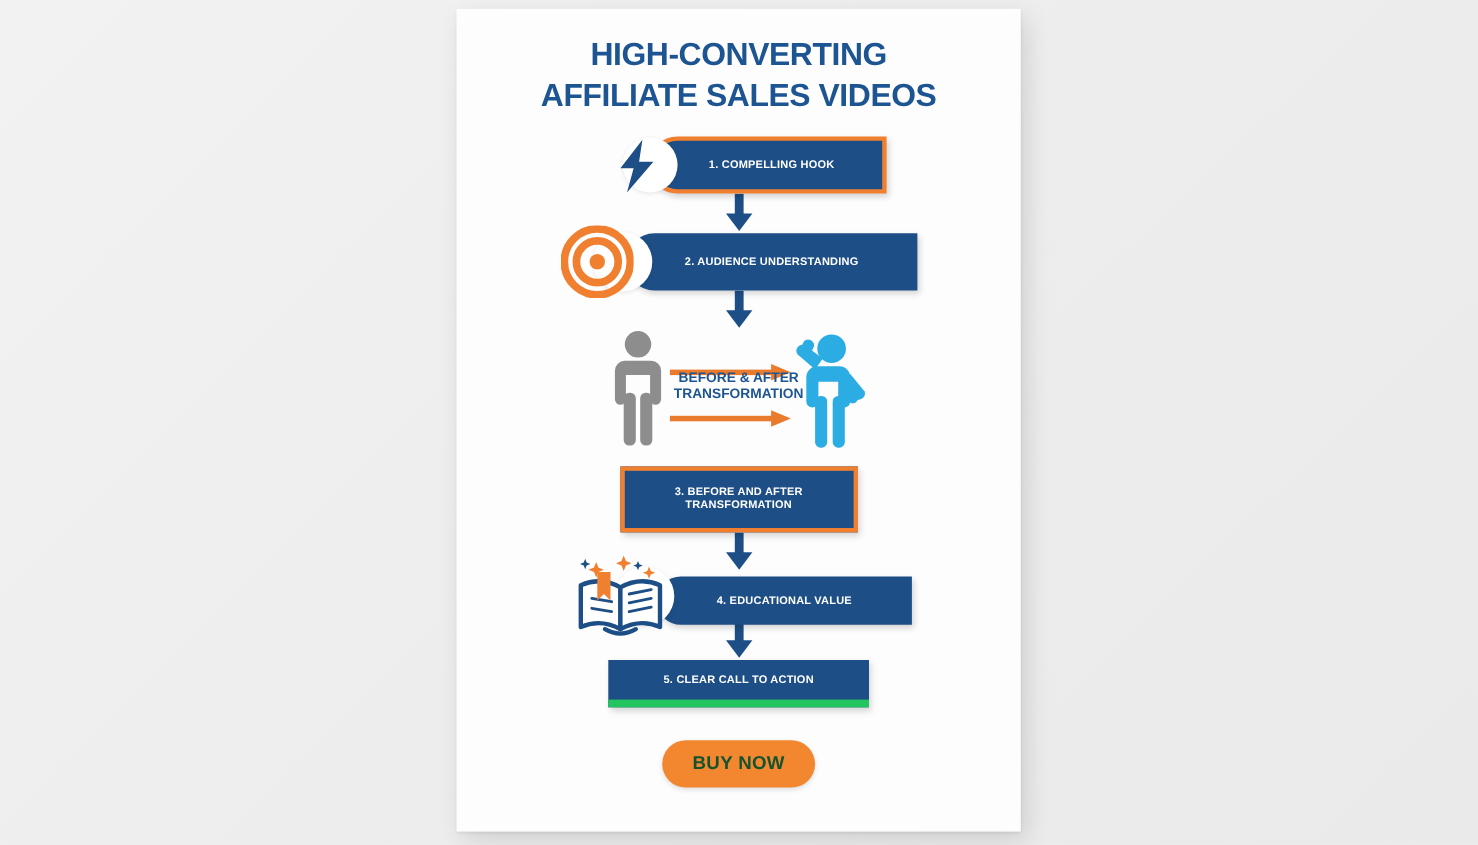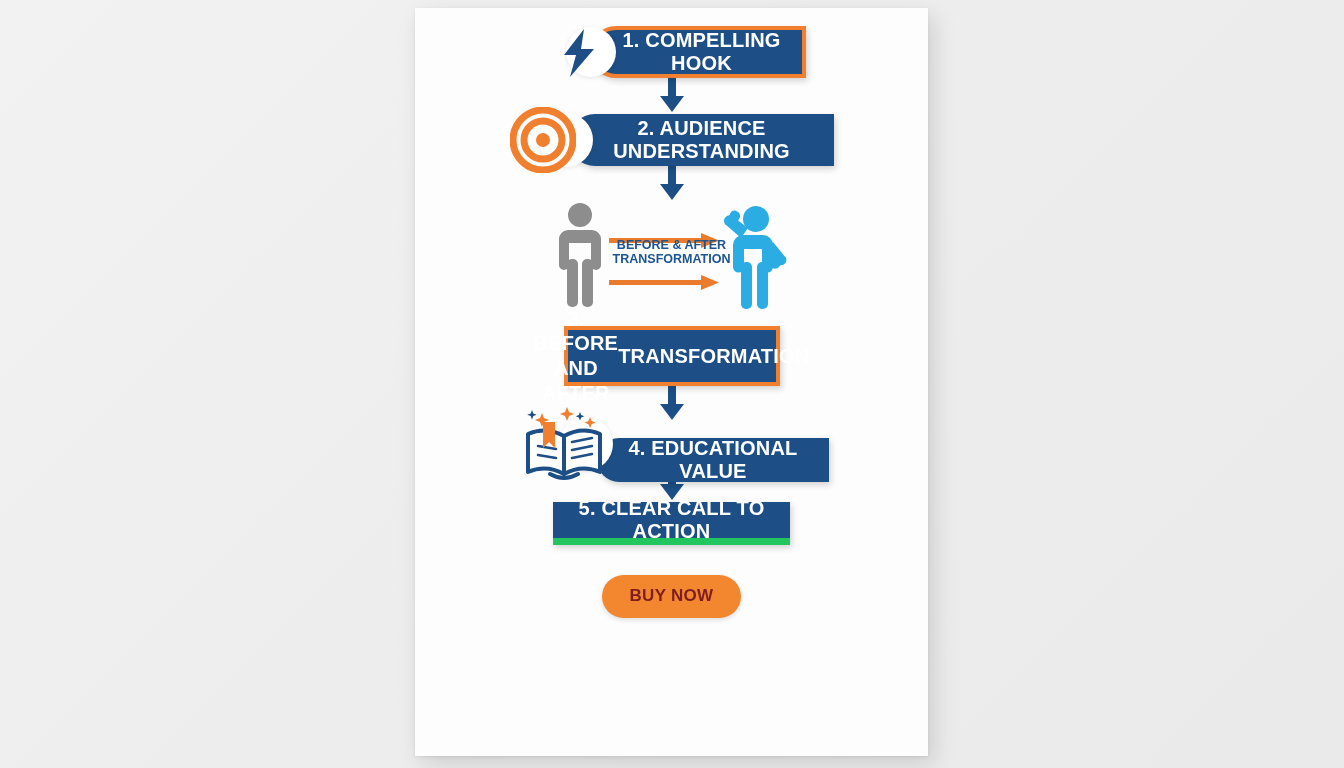--- a/index.html
+++ b/index.html
@@ -57,21 +57,21 @@
     justify-content: center;
     align-items: center;
   }
 
   
   .bar {
     position: relative;
     background: #1d4f86;
     color: #ffffff;
     font-weight: bold;
-    font-size: 20px;
+    font-size: 10px;
     letter-spacing: 0.2px;
     display: flex;
     align-items: center;
     justify-content: center;
     box-sizing: border-box;
     text-align: center;
     box-shadow: 2px 3px 6px rgba(0,0,0,0.17);
   }
   .bar.border-all { border: 4px solid #f08030; }
   .bar.border-underline { border-bottom: 7px solid #22c55e; }
@@ -95,28 +95,28 @@
   
   .step2-wrap { position: relative; width: 325px; height: 52px; }
   .step2-bar {
     position: absolute; left: 60px; top: 0;
     width: 265px; height: 52px;
   }
 
   
   .step3-bar {
     width: 216px; height: 60px;
-    flex-direction: row;
+    flex-direction: column;
     line-height: 1.25;
   }
 
   
   .step4-wrap { position: relative; width: 315px; height: 44px; }
   .step4-bar {
-    position: absolute; left: 83px; top: 16px;
+    position: absolute; left: 83px; top: 4px;
     width: 232px; height: 44px;
   }
 
   
   .step5-bar { width: 237px; height: 43px; }
 
   
   .cap-left { border-top-left-radius: 26px; border-bottom-left-radius: 26px; }
 
   
@@ -146,40 +146,44 @@
     line-height: 1.15;
     text-align: center;
     white-space: nowrap;
     z-index: 5;
   }
 
   
   .buy-wrap { display: flex; justify-content: center; margin-top: 30px; }
   .buy-btn {
     background: #f2872f;
-    color: #7f1d1d;
+    color: #14532d;
     font-weight: bold;
     font-size: 17px;
     letter-spacing: 0.3px;
     padding: 11px 28px 12px;
     border-radius: 22px;
     border: none;
     box-shadow: 0 2px 5px rgba(0,0,0,0.13);
     font-family: "Liberation Sans", sans-serif;
     cursor: pointer;
   }
   .sp-14 { height: 14px; }
 </style>
 </head>
 <body>
 
 <div id="stage">
 
   <div id="poster">
 
+    <div class="title-block">
+      <span class="title-line">HIGH-CONVERTING</span>
+      <span class="title-line">AFFILIATE SALES VIDEOS</span>
+    </div>
 
     <div class="flow">
 
       <div class="row">
         <div class="step1-wrap">
 
           <div class="bar step1-bar border-all cap-left">
             <span>1. COMPELLING HOOK</span>
           </div>
 

